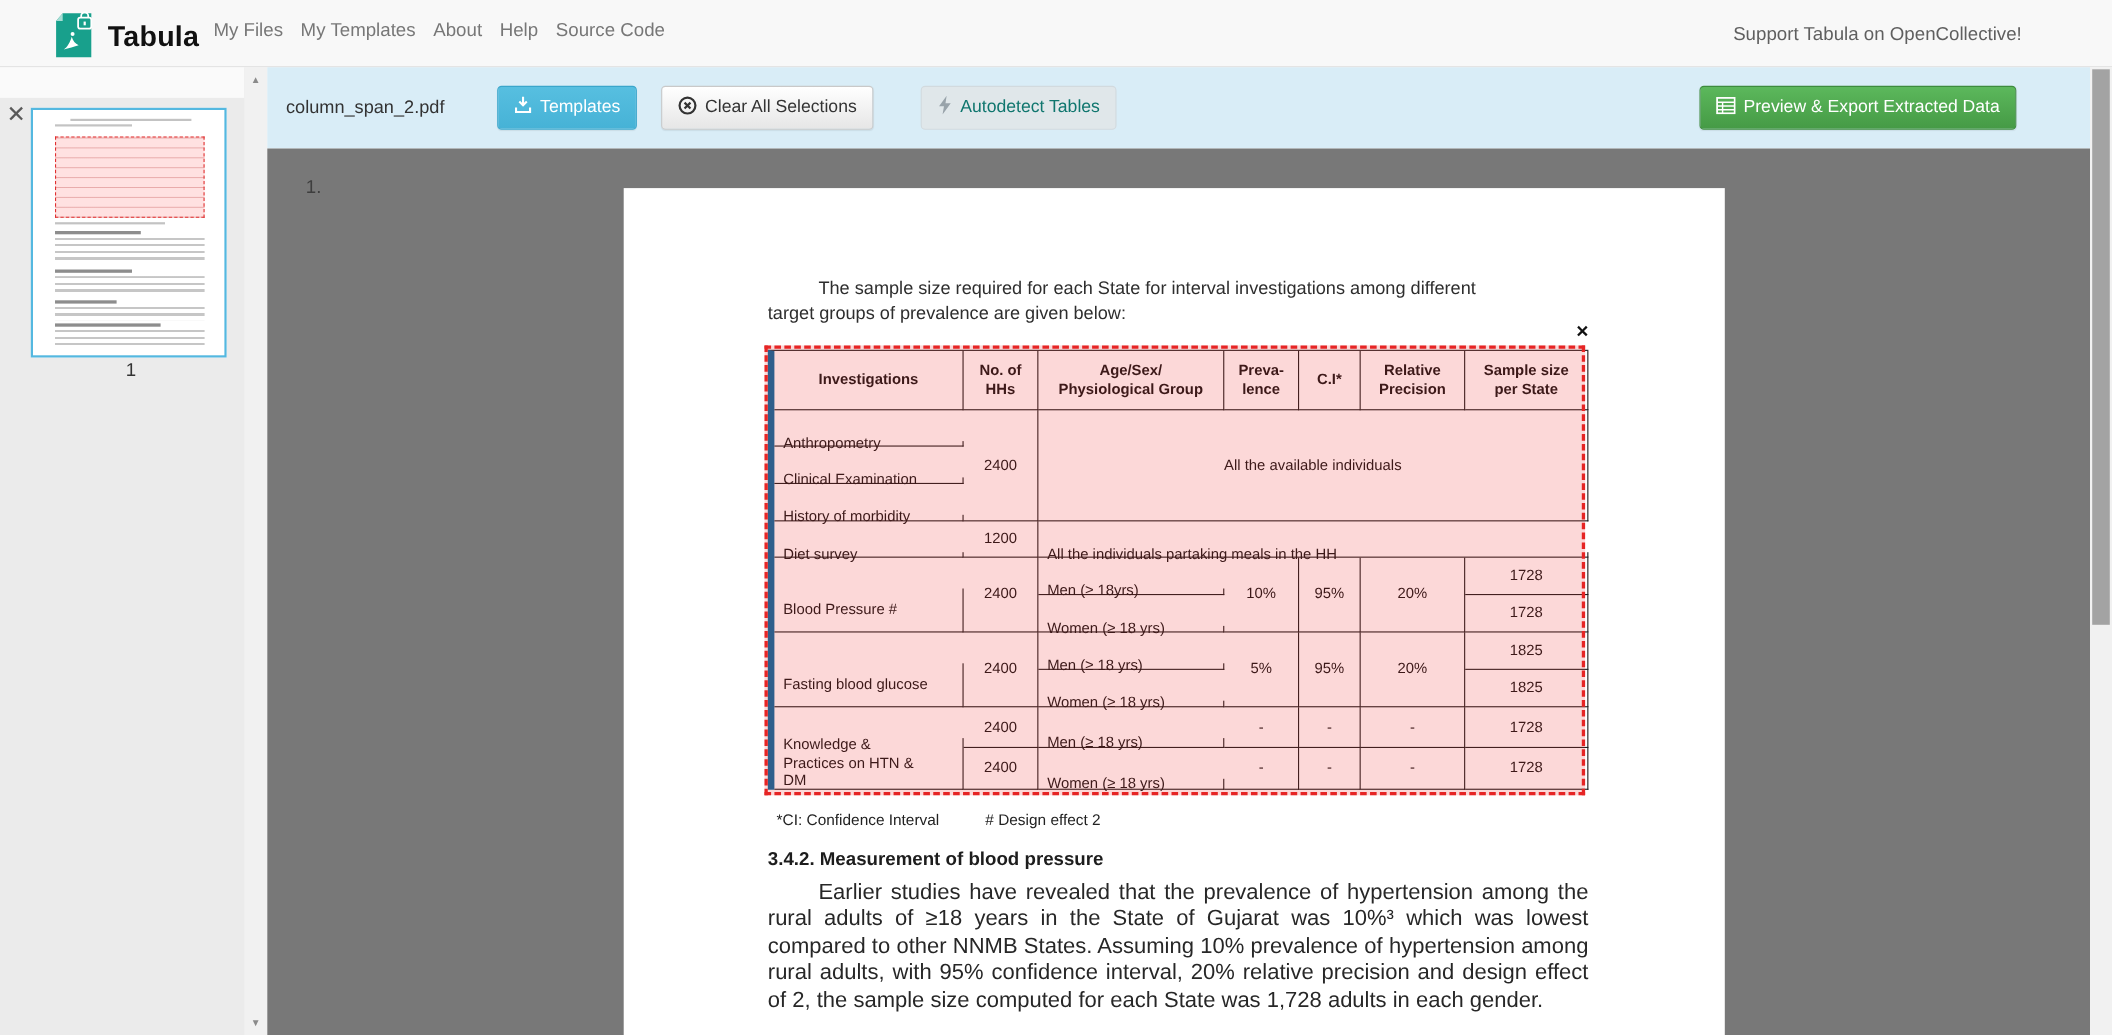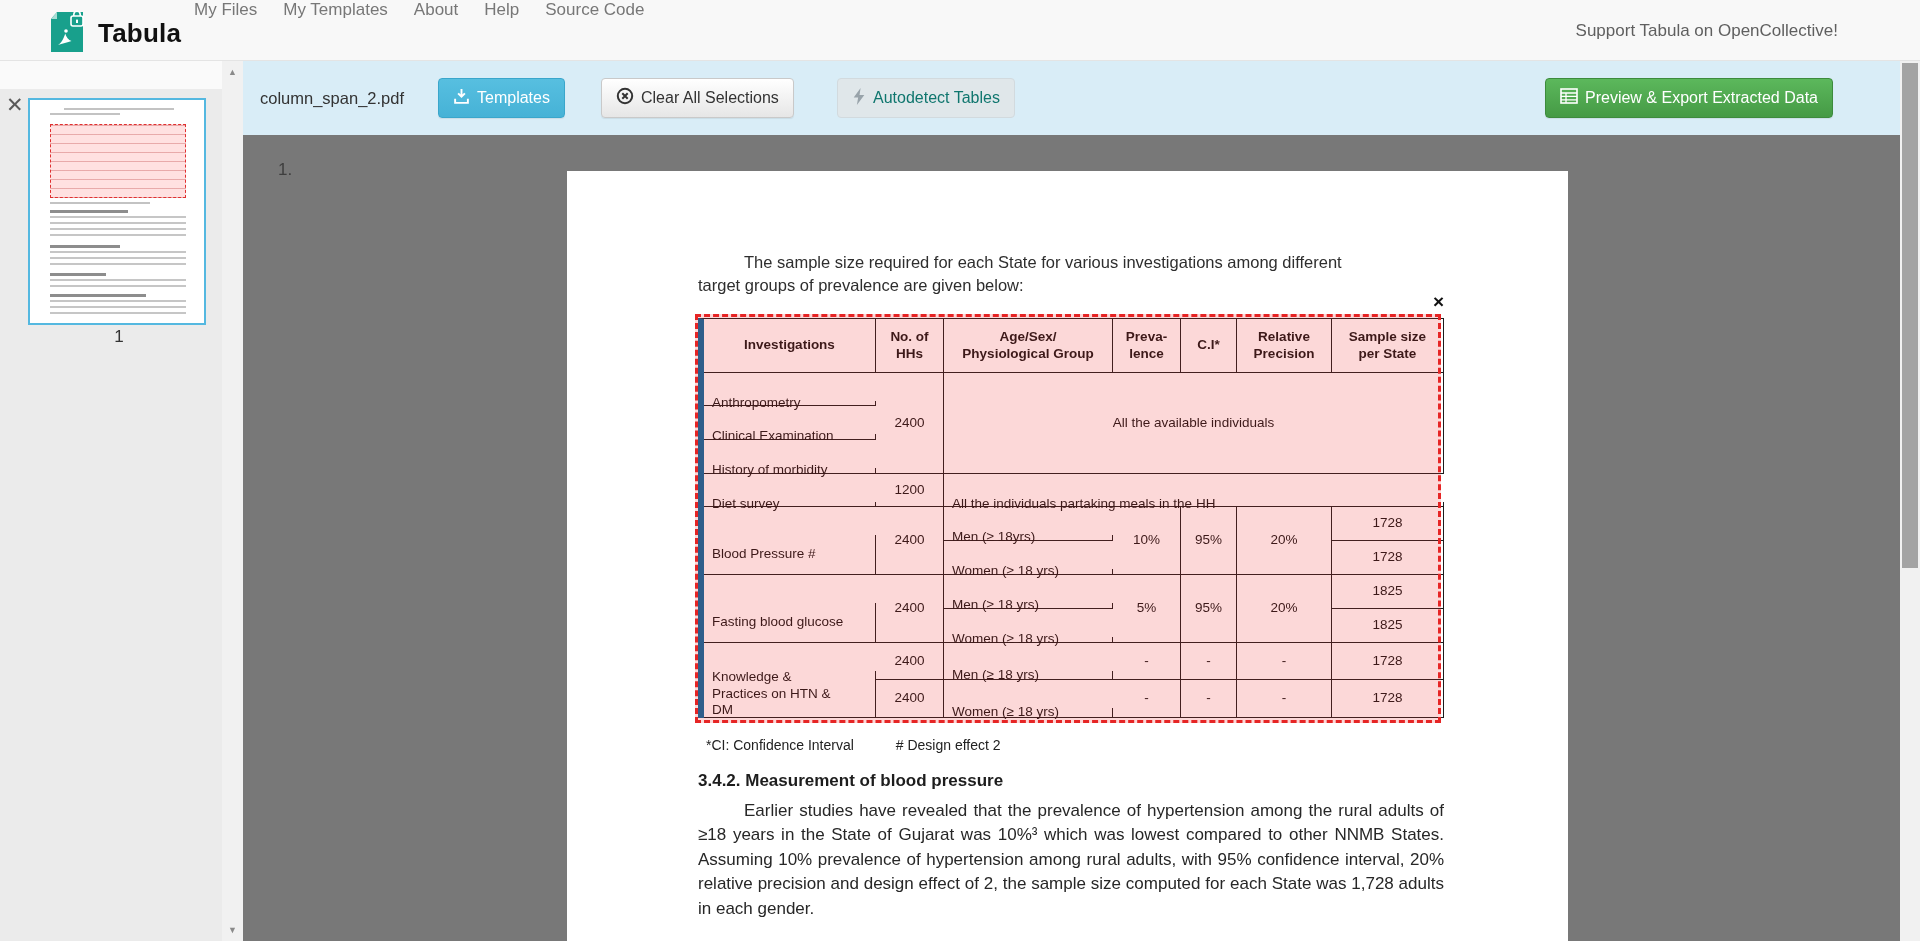--- a/index.html
+++ b/index.html
@@ -4,22 +4,22 @@
 <style>
   * { margin:0; padding:0; box-sizing:border-box; }
   html,body { width:1920px; height:941px; overflow:hidden; }
   body { font-family:"Liberation Sans","DejaVu Sans",sans-serif; background:#fff; position:relative; }
 
   
   .navbar { position:absolute; left:0; top:0; width:1920px; height:61px;
             background:#f8f8f8; border-bottom:1px solid #e4e4e4; z-index:20; }
   .brand { position:absolute; left:46px; top:8px; display:flex; align-items:center; gap:10px; }
   .brand-name { font-size:26px; font-weight:bold; color:#111; letter-spacing:0.2px; }
-  .nav-links { position:absolute; left:194px; top:0; height:55px; display:flex; align-items:flex-start;
-               gap:26px; list-style:none; }
+  .nav-links { position:absolute; left:194px; top:0; height:55px; display:flex; align-items:center;
+               gap:16px; list-style:none; }
   .nav-links li { font-size:17px; color:#777; cursor:pointer; }
   .support { position:absolute; right:82px; top:0; height:61px; display:flex; align-items:center;
              font-size:17px; color:#5f5f5f; cursor:pointer; }
 
   
   .sidebar { position:absolute; left:0; top:61px; width:243px; height:880px; background:#ebebeb; }
   .sidebar-top { position:absolute; left:0; top:0; width:222px; height:28px; background:#fafafa; }
   .close-x { position:absolute; left:6px; top:33px; font-size:21px; font-weight:bold; color:#5a5a5a;
              cursor:pointer; line-height:1; }
   .thumb { position:absolute; left:28px; top:37px; width:178px; height:227px; background:#fff;
@@ -38,21 +38,21 @@
   .scroll-arrow { position:absolute; left:0; width:21px; text-align:center; font-size:9px; color:#8a8a8a;
                   cursor:pointer; }
 
   
   .toolbar { position:absolute; left:243px; top:61px; width:1657px; height:74px; background:#d9edf7; }
   .filename { position:absolute; left:17px; top:0; height:74px; display:flex; align-items:center;
               font-size:16.5px; color:#333; }
   .btn { position:absolute; top:17px; height:40px; display:inline-flex; align-items:center; gap:7px;
          padding:0 14px; border-radius:4px; font-size:16px; cursor:pointer; white-space:nowrap;
          border:1px solid transparent; box-shadow:0 1px 1px rgba(0,0,0,.07); }
-  .btn-templates { left:195px; background:linear-gradient(#57bfe0,#46b2d6); border-color:#3aa6cb; color:#fff; }
+  .btn-templates { left:209px; background:linear-gradient(#57bfe0,#46b2d6); border-color:#3aa6cb; color:#fff; }
   .btn-clear { left:358px; background:linear-gradient(#ffffff,#e6e6e6); border-color:#c9c9c9; color:#333; }
   .btn-autodetect { left:594px; background:#e0e7ea; border-color:#d2dade; color:#0f766e;
                     box-shadow:none; cursor:default; }
   .btn-export { left:1302px; background:linear-gradient(#5cb85c,#459a45); border-color:#3d8b3d; color:#fff; }
 
   
   .main { position:absolute; left:243px; top:135px; width:1657px; height:806px; background:#787878;
           overflow:hidden; }
   .page-label { position:absolute; left:35px; top:25px; font-size:17px; color:#3e3e3e; }
   .doc-page { position:absolute; left:324px; top:36px; width:1001px; height:770px; background:#fff;
@@ -70,21 +70,21 @@
                border-top:1px solid #1c1c1c; border-left:6px solid #0369a1; }
   .cell { border-right:1px solid #1c1c1c; border-bottom:1px solid #1c1c1c; font-size:13.5px;
           color:#141414; display:flex; align-items:center; justify-content:center; text-align:center;
           white-space:pre-line; line-height:1.25; padding:2px 4px; }
   .cell.th { font-weight:bold; }
   .cell.a-left { justify-content:flex-start; text-align:left; padding-left:8px;margin-top:28px; }
 
   .footnotes { position:absolute; left:139px; top:566px; font-size:14px; color:#222; }
   .footnotes .fn2 { margin-left:38px; }
   .section-h { position:absolute; left:131px; top:600px; font-size:17px; font-weight:bold; color:#1d1d1d; }
-  .body-par { position:absolute; left:131px; top:628px; width:746px; font-size:17px;
+  .body-par { position:absolute; left:131px; top:628px; width:746px; font-size:20px;
               line-height:24.4px; text-align:justify; text-indent:46px; color:#272727; }
 
   
   .v-scroll { position:absolute; right:0; top:61px; width:20px; height:880px; background:#f1f1f1; }
   .v-thumb { position:absolute; left:2px; top:2px; width:16px; height:505px; background:#a3a3a3; }
 </style>
 </head>
 <body>
 
 <div class="navbar">
@@ -181,21 +181,21 @@
     </span>
     <span>Preview &amp; Export Extracted Data</span>
   </div>
 </div>
 
 <div class="main">
   <div class="page-label">1.</div>
 
   <div class="doc-page">
     <div class="intro">
-      <div class="ind">The sample size required for each State for various investigations among different</div>
+      <div class="ind">The sample size required for each State for interval investigations among different</div>
       <div>target groups of prevalence are given below:</div>
     </div>
 
     <div class="pdf-table" style="grid-template-columns: 172px 68px 169px 68px 56px 95px 112px; grid-template-rows: 54px 33px 34px 34px 33px 34px 34px 34px 34px 37px 38px;">
         <div class="cell th" style="grid-area: 1 / 1 / span 1 / span 1;">Investigations</div>
         <div class="cell th" style="grid-area: 1 / 2 / span 1 / span 1;">No. of
 HHs</div>
         <div class="cell th" style="grid-area: 1 / 3 / span 1 / span 1;">Age/Sex/
 Physiological Group</div>
         <div class="cell th" style="grid-area: 1 / 4 / span 1 / span 1;">Preva-

